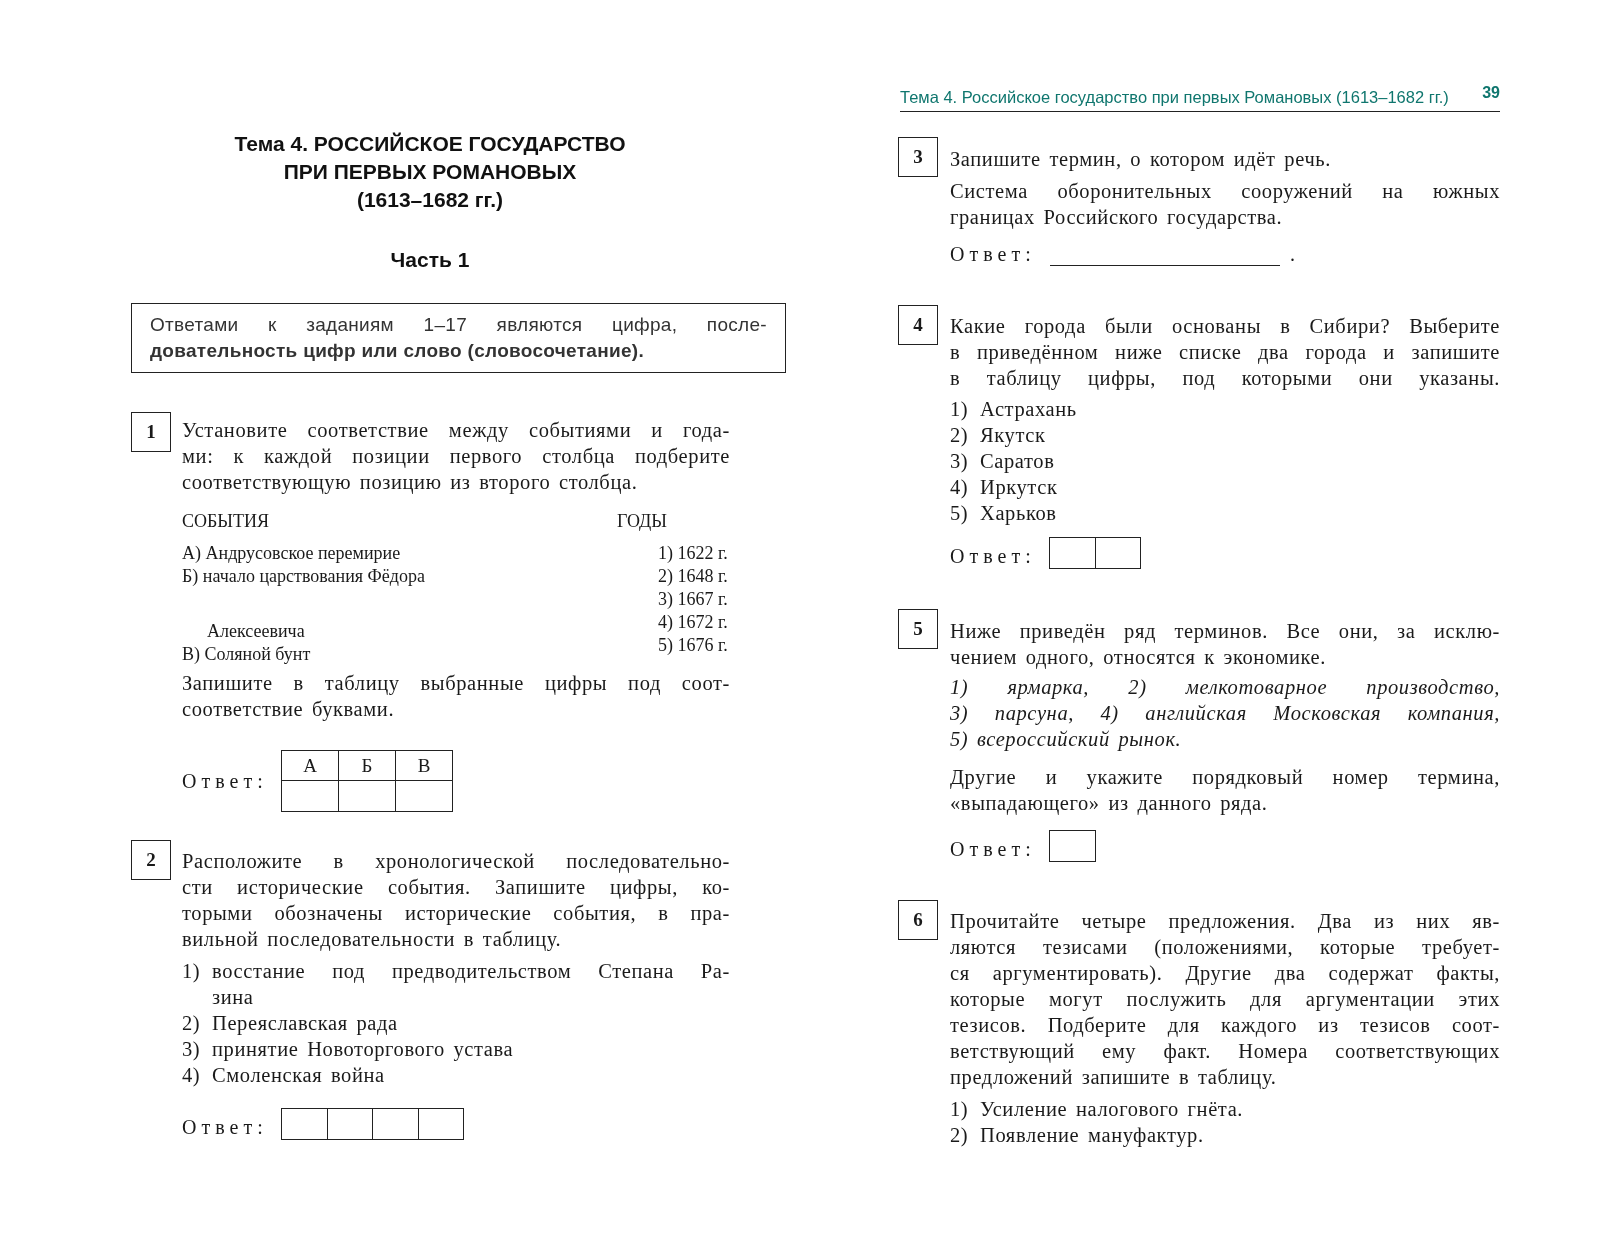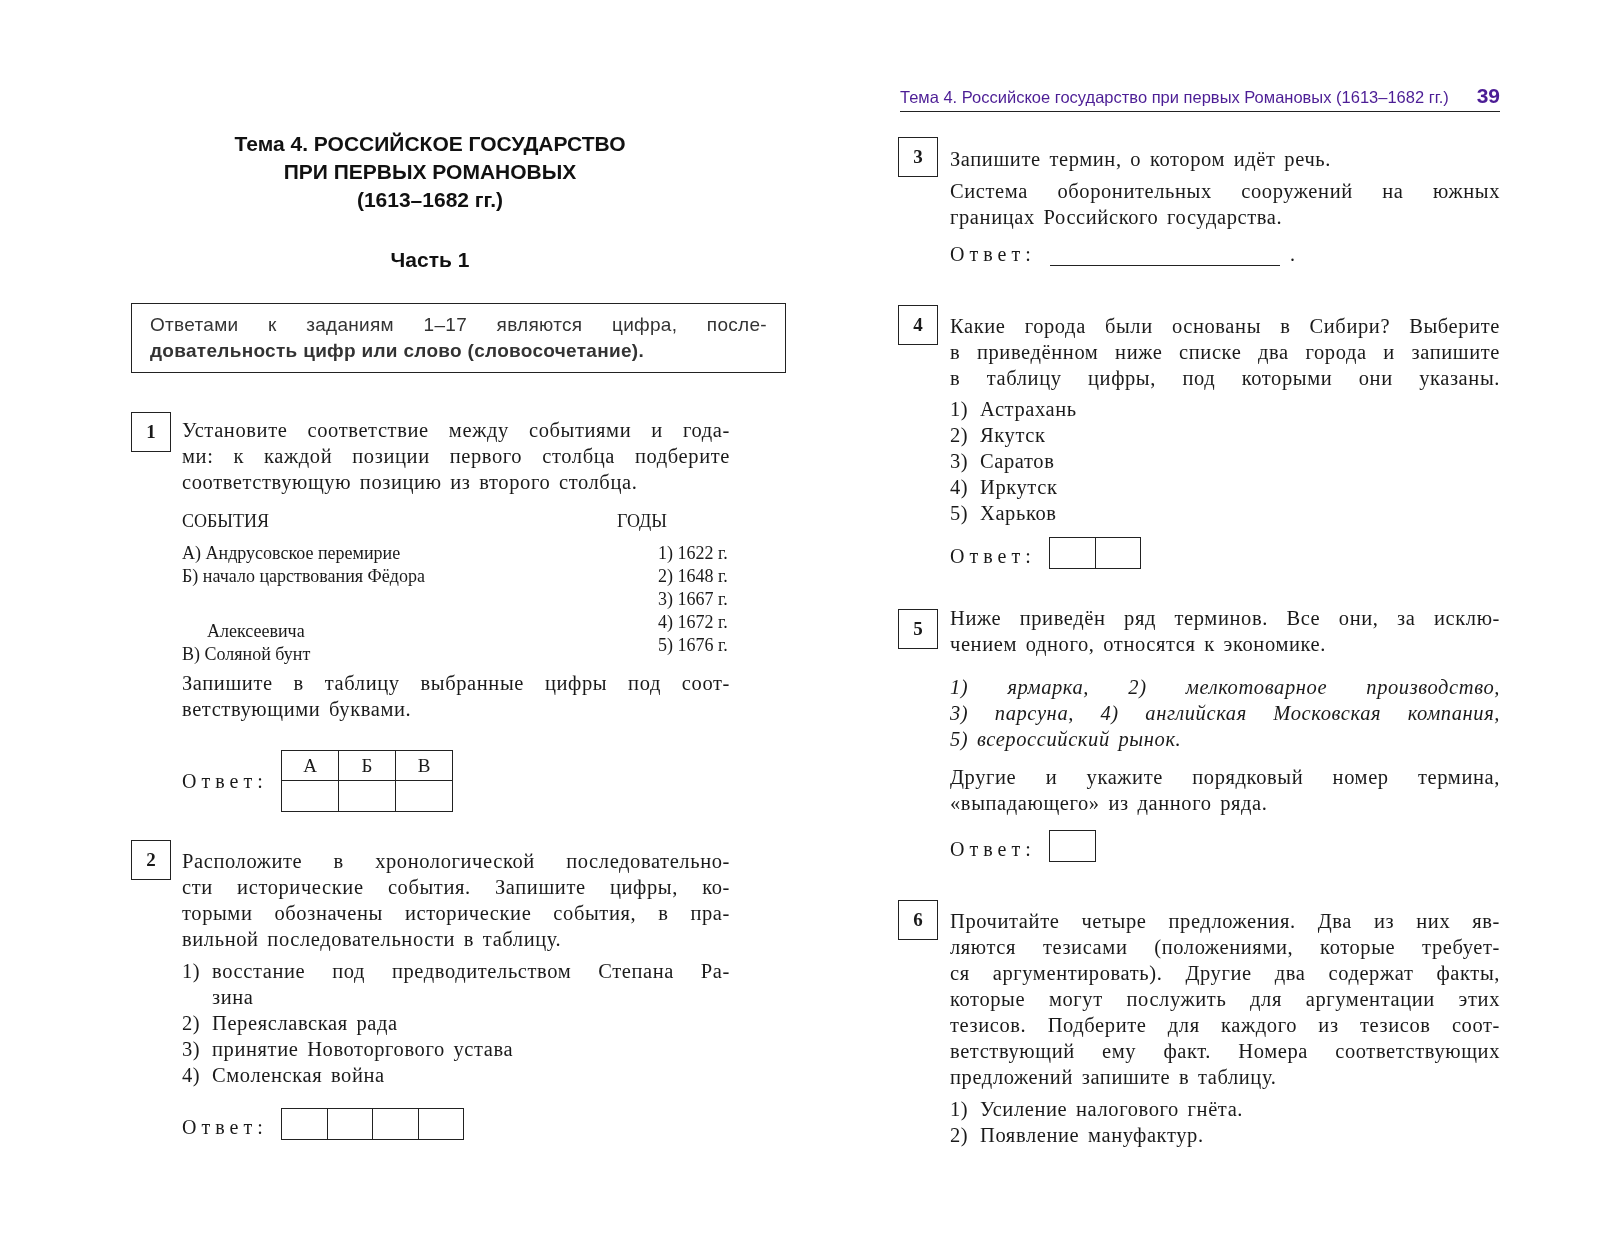--- a/index.html
+++ b/index.html
@@ -58,24 +58,24 @@
   }
 
   .underline-field {
     position: absolute; border-bottom: 1.5px solid #222; height: 20px;
   }
 
   
   .running-head {
     position: absolute; left: 900px; top: 86px; width: 600px; height: 26px;
     border-bottom: 1.5px solid #222;
-    font-family: "Liberation Sans", sans-serif; font-size: 16.5px; color: #4c1d95;
+    font-family: "Liberation Sans", sans-serif; font-size: 16.5px; color: #0f766e;
   }
   .running-head .rh-title { position: absolute; left: 0; top: 2px; white-space: nowrap; }
-  .running-head .rh-page { position: absolute; right: 0; top: -2px; font-weight: bold; font-size: 21px; }
+  .running-head .rh-page { position: absolute; right: 0; top: -2px; font-weight: bold; font-size: 16px; }
 
   .list-item { display: block; white-space: nowrap; }
   .list-item .num { display: inline-block; width: 30px; }
 </style>
 </head>
 <body>
 
 <div class="page page-left"></div>
 
 <div class="title-block">
@@ -111,21 +111,21 @@
 <div class="text small" style="left:617px; top:542px; width:120px; text-align:left;margin-left:41px;">
   <div>1) 1622 г.</div>
   <div>2) 1648 г.</div>
   <div>3) 1667 г.</div>
   <div>4) 1672 г.</div>
   <div>5) 1676 г.</div>
 </div>
 
 <div class="text" style="left:182px; top:670px; width:548px;">
   <span class="line">Запишите в таблицу выбранные цифры под соот-</span>
-  <span class="line last">ветствующими буквами.</span>
+  <span class="line last">соответствие буквами.</span>
 </div>
 
 <div class="answer-label" style="left:182px; top:770px;">Ответ:</div>
 <table class="grid" style="left:281px; top:750px;">
   <tbody>
       <tr style="height:30px;">
     <td style="width:57px;">А</td>
     <td style="width:57px;">Б</td>
     <td style="width:57px;">В</td>
   </tr>
@@ -213,21 +213,21 @@
 <table class="grid" style="left:1049px; top:537px;">
   <tbody>
       <tr style="height:31px;">
     <td style="width:46px;"></td>
     <td style="width:45px;"></td>
   </tr>
 </tbody>
   </table>
 
 <div class="task-num" style="left:898px; top:609px;">5</div>
-<div class="text" style="left:950px; top:605px; width:550px;">
+<div class="text" style="left:950px; top:618px; width:550px;">
   <span class="line">Ниже приведён ряд терминов. Все они, за исклю-</span>
   <span class="line last">чением одного, относятся к экономике.</span>
 </div>
 <div class="text italic" style="left:950px; top:674px; width:550px;">
   <span class="line">1) ярмарка, 2) мелкотоварное производство,</span>
   <span class="line">3) парсуна, 4) английская Московская компания,</span>
   <span class="line last">5) всероссийский рынок.</span>
 </div>
 <div class="text" style="left:950px; top:764px; width:550px;">
   <span class="line">Другие и укажите порядковый номер термина,</span>

